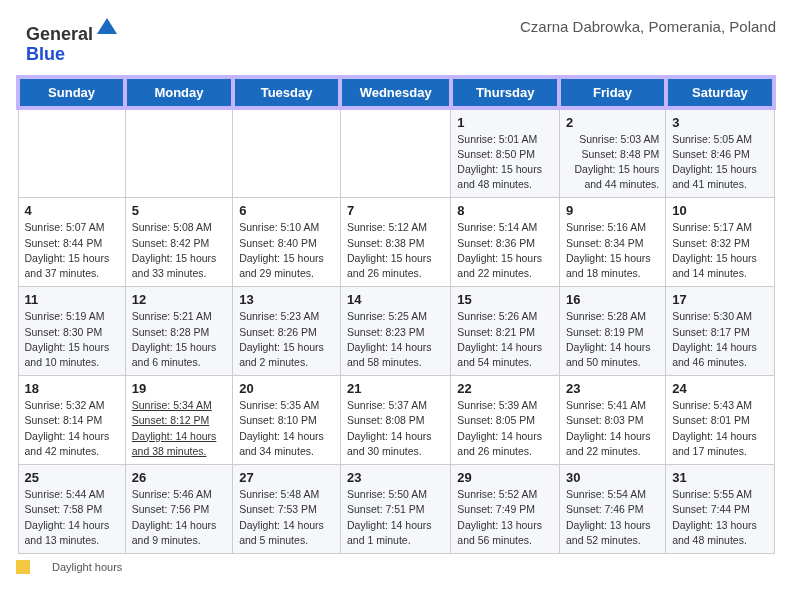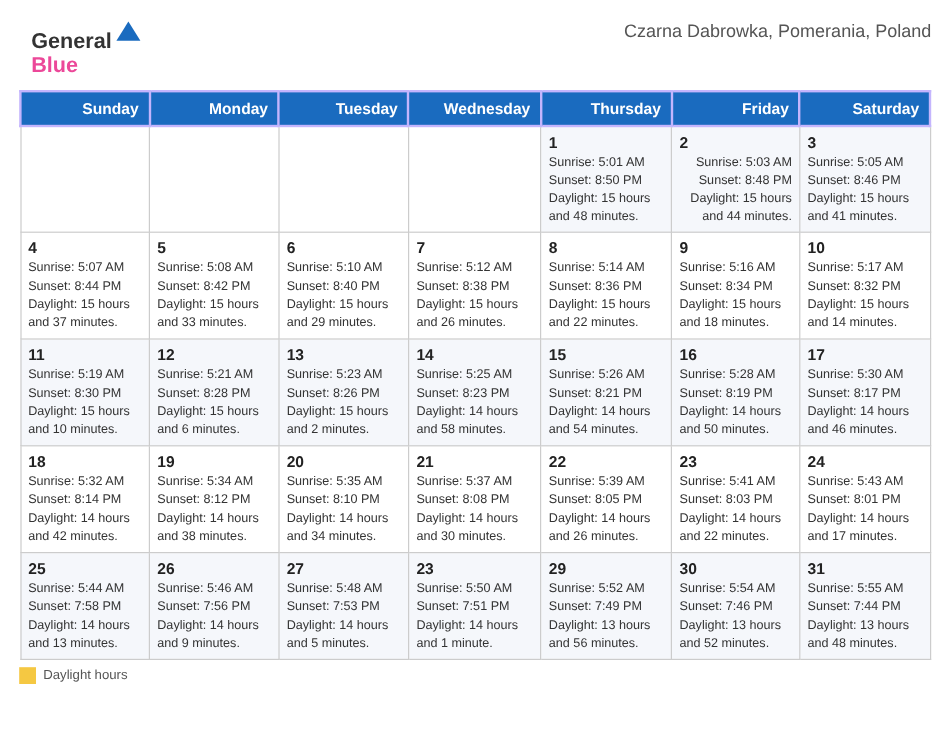--- a/index.html
+++ b/index.html
@@ -20,21 +20,21 @@
       display: flex;
       align-items: center;
       margin-left: 10px;
     }
     .logo-text {
       font-size: 18px;
       font-weight: bold;
       line-height: 1.1;
     }
     .logo-general { color: #333; }
-    .logo-blue { color: #ec4899; }
+    .logo-blue { color: #1d4ed8; }
     .logo-icon {
       width: 24px;
       height: 24px;
       margin-left: 2px;
     }
     .title-section {
       text-align: right;
     }
     .month-year-title {
       font-size: 36px;
@@ -48,25 +48,25 @@
       margin-top: 2px;
     }
     .calendar-table {
       width: 100%;
       border-collapse: collapse;
       font-size: 11px;
     }
     .calendar-table thead tr th {
       background-color: #1a6bbf;
       color: #fff;
-      text-align: right;
+      text-align: center;
       padding: 6px 8px;
       font-size: 13px;
       font-weight: bold;
-      border: 2px solid #c4b5fd;
+      border: 4px solid #c4b5fd;
     }
     .calendar-table tbody tr td {
       border: 1px solid #ccc;
       vertical-align: top;
       padding: 5px 6px;
       width: 113px;
       min-height: 80px;
       background: #fff;
     }
     .calendar-table tbody tr:nth-child(odd) td {
@@ -88,21 +88,21 @@
     }
     .empty-cell {
       background: #fff !important;
     }
     .footer-note {
       margin-top: 6px;
       font-size: 11px;
       color: #555;
       display: flex;
       align-items: center;
-      gap: 6px;
+      gap: 22px;
     }
     .daylight-bar {
       display: inline-block;
       width: 14px;
       height: 14px;
       background: #f5c842;
       vertical-align: middle;
     }
   </style>
 </head>
@@ -271,21 +271,21 @@
       <tr>
         <td>
           <div class="day-number">18</div>
           <div class="day-info" style="white-space: pre-line;">Sunrise: 5:32 AM
 Sunset: 8:14 PM
 Daylight: 14 hours
 and 42 minutes.</div>
         </td>
         <td>
           <div class="day-number">19</div>
-          <div class="day-info" style="white-space: pre-line;">Sunrise: 5:34 AM
+          <div class="day-info" style="white-space: pre-line; text-decoration: underline;">Sunrise: 5:34 AM
 Sunset: 8:12 PM
 Daylight: 14 hours
 and 38 minutes.</div>
         </td>
         <td>
           <div class="day-number">20</div>
           <div class="day-info" style="white-space: pre-line;">Sunrise: 5:35 AM
 Sunset: 8:10 PM
 Daylight: 14 hours
 and 34 minutes.</div>

